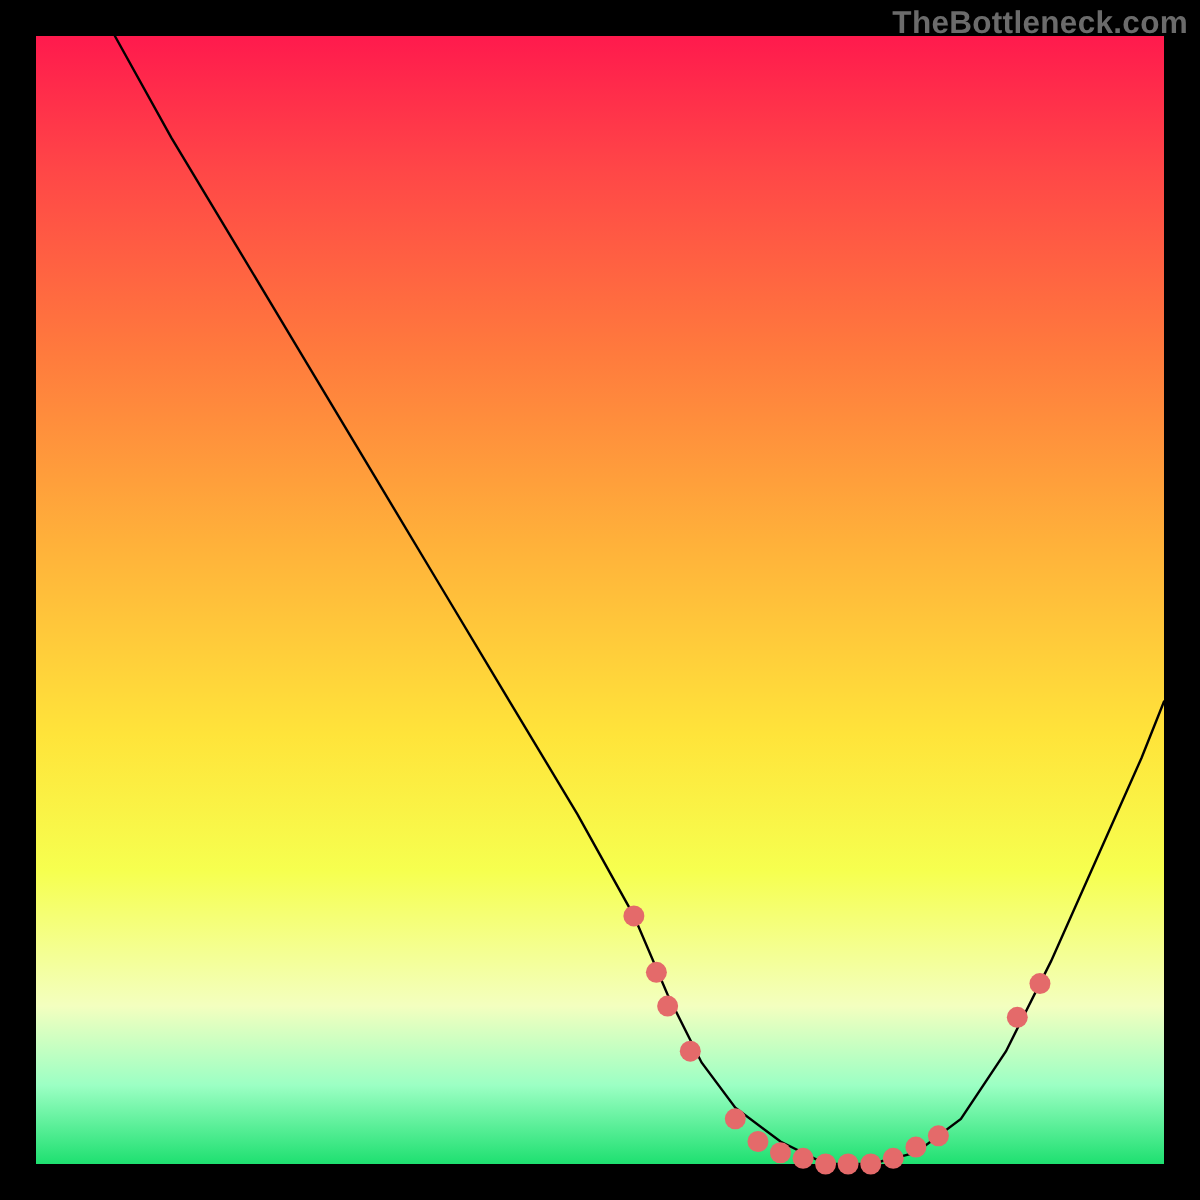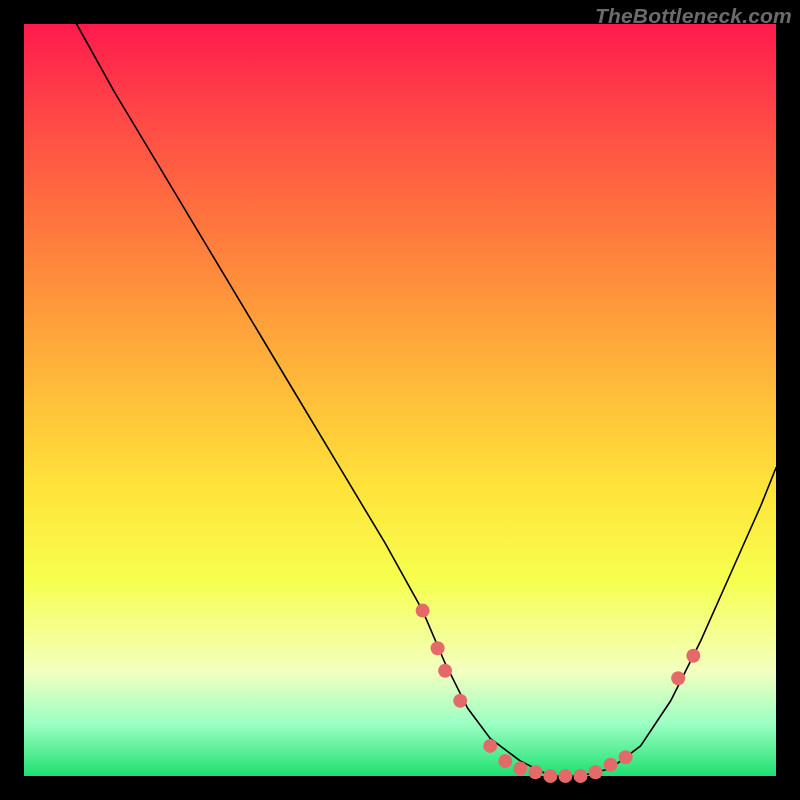--- a/index.html
+++ b/index.html
@@ -7,21 +7,20 @@
     padding: 0;
     width: 800px;
     height: 800px;
     background: #000000;
     overflow: hidden;
   }
   .stage {
     position: relative;
     width: 800px;
     height: 704px;
-    font-style: italic;
   }
   .plot-wrapper {
     position: absolute;
     left: 24px;
     top: 24px;
     width: 752px;
     height: 752px;
     background: linear-gradient(to bottom,
       #ff1a4d 0%,
       #ff4747 12%,

